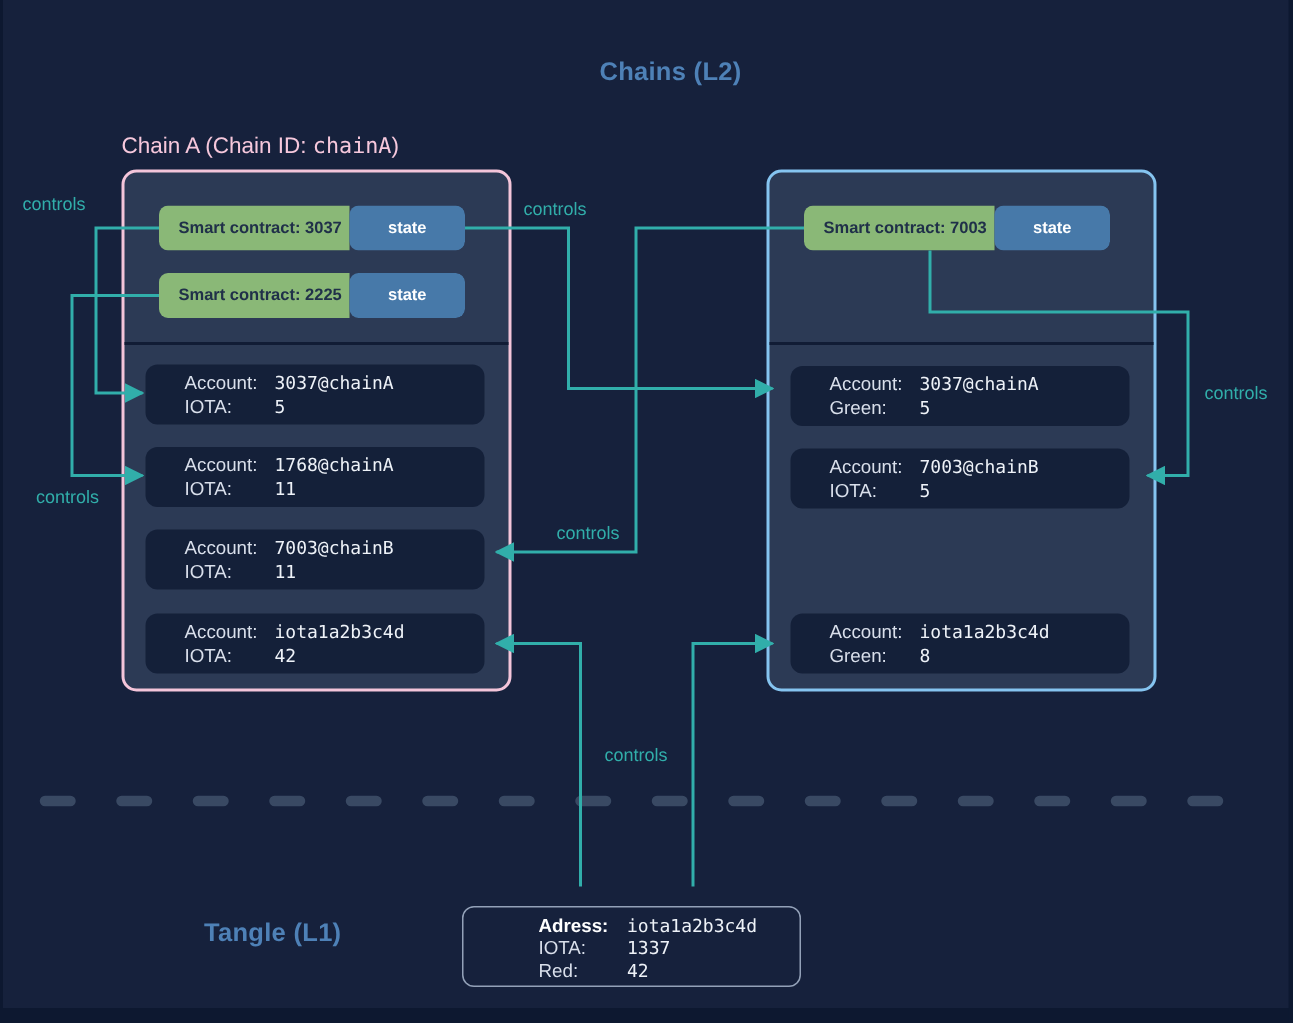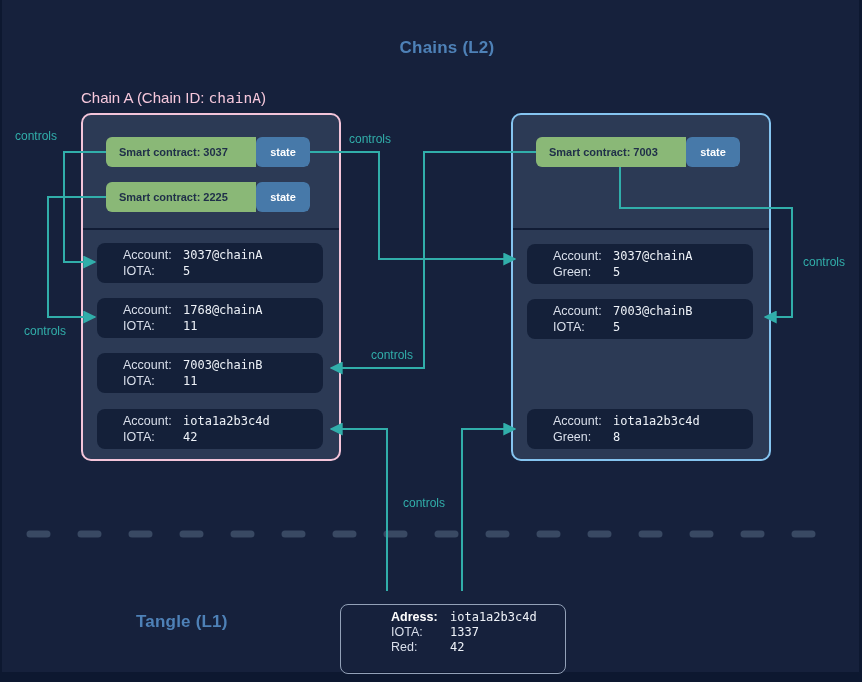--- a/index.html
+++ b/index.html
@@ -21,33 +21,33 @@
   .chain-title.b{left:511px; color:var(--blue_text);}
 
   .chain-box{position:absolute; top:113px; width:260px; height:348px; box-sizing:border-box;
              border-radius:10px; border:2px solid; background:var(--chain_bg); z-index:1;}
   .chain-box.a{left:81px; border-color:var(--pink);}
   .chain-box.b{left:511px; border-color:var(--light_blue);}
 
   .sc{position:absolute; left:23px; width:204px; height:30px; display:flex; border-radius:6px;
       overflow:hidden; font-weight:700; font-size:11px;}
   .sc-label{flex:1; background:var(--green); color:var(--dark_text); display:flex; align-items:center; padding-left:13px;}
-  .sc-state{width:54px; background:var(--state_blue); color:#ffffff; display:flex; align-items:center;
+  .sc-state{width:77px; background:var(--state_blue); color:#ffffff; display:flex; align-items:center;
             justify-content:center; border-radius:6px;}
 
   .divider{position:absolute; left:0; right:0; top:113px; height:2px; background:#111c35;}
 
   .acct{position:absolute; left:14px; width:226px; height:40px; background:var(--account_bg);
         border-radius:8px; padding:4px 0 0 26px; box-sizing:border-box; font-size:12.5px;}
   .acct-row{display:flex; line-height:16px;}
   .acct-label{width:60px; color:var(--text_light);}
   .acct-val{color:#eef2f8; font-size:12px;}
 
-  .l1-box{position:absolute; left:308px; top:604px; width:226px; height:70px; box-sizing:border-box;
-          border:1.5px solid var(--l1_border); border-radius:8px; padding:5px 0 0 50px; font-size:12.5px; z-index:1;margin-left:32px;}
+  .l1-box{position:absolute; left:308px; top:604px; width:226px; height:54px; box-sizing:border-box;
+          border:1.5px solid var(--l1_border); border-radius:8px; padding:5px 0 0 50px; font-size:12.5px; z-index:1;}
   .l1-row{display:flex; line-height:14.8px;}
   .l1-label{width:59px; color:var(--text_light);}
   .l1-row.first .l1-label{font-weight:700; color:#ffffff;}
   .l1-val{color:#eef2f8; font-size:12px;}
 
   .overlay{position:absolute; left:0; top:0; z-index:2; pointer-events:none;}
   .flow{stroke:var(--teal); stroke-width:2; fill:none;}
   .arrowhead{fill:var(--teal);}
   .dash{stroke:var(--dash); stroke-width:7; stroke-linecap:round; stroke-dasharray:17 34;}
 

